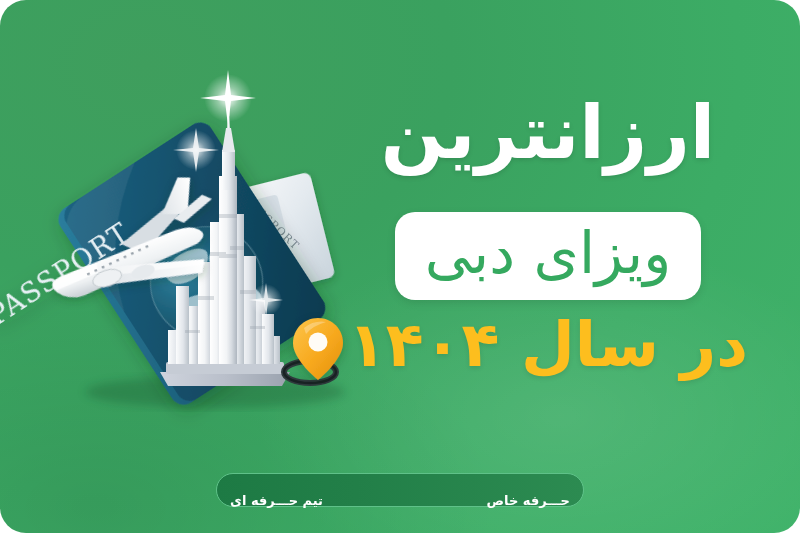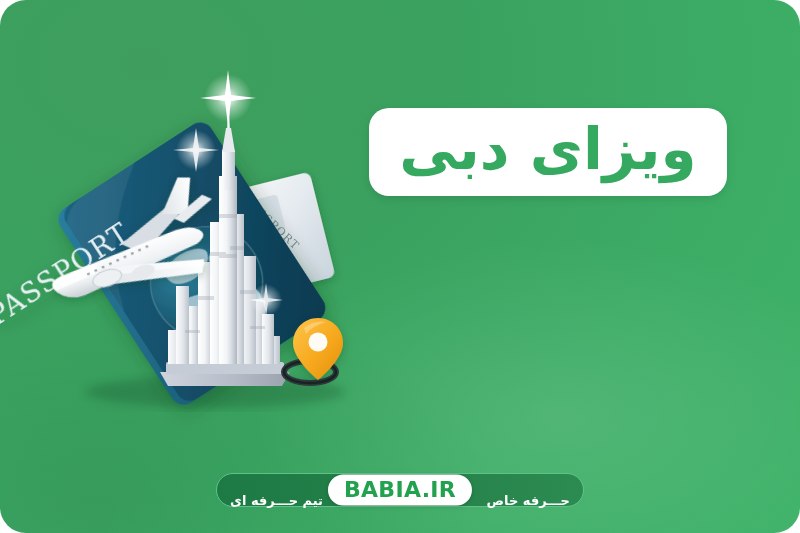--- a/index.html
+++ b/index.html
@@ -40,27 +40,28 @@
     letter-spacing:-1px;
     text-shadow:0 2px 5px rgba(0,0,0,.12);
     margin:0;
     white-space:nowrap;
   }
   .pill-wrap{margin-top:12px;}
   .pill{
     display:inline-block;
     background:#ffffff;
     color:#35a95f;
-    font-weight:bold;
+    font-weight:normal;
     font-size:58px;
     line-height:1;
     padding:12px 30px 18px;
     border-radius:20px;
     box-shadow:0 3px 8px rgba(0,0,0,.10);
     white-space:nowrap;
+    margin-top:31px;
   }
   .sub{
     margin-top:14px;
     font-weight:bold;
     font-size:62px;
     line-height:1;
     color:#fdbe1e;
     text-shadow:0 2px 5px rgba(0,0,0,.10);
     white-space:nowrap;
   }
@@ -293,25 +294,24 @@
       <ellipse cx="310" cy="372" rx="26" ry="11" fill="none" stroke="#2f3a3d" stroke-width="6"></ellipse>
       <ellipse cx="310" cy="372" rx="26" ry="11" fill="none" stroke="#10181a" stroke-width="2.5" opacity=".7"></ellipse>
 
       <path d="M318 318 c14 0 25 11 25 25 c0 17 -25 37 -25 37 c0 0 -25 -20 -25 -37 c0 -14 11 -25 25 -25 z" fill="url(#pinGrad)" filter="url(#tinyShadow)"></path>
       <circle cx="318" cy="342" r="9.5" fill="#ffffff" opacity=".96"></circle>
       <path d="M304 328 q10 -8 22 -6 q-14 4 -20 12 z" fill="#ffffff" opacity=".28"></path>
     </g>
   </svg>
 
   <div class="copy">
+    <div class="headline">ارزانترین</div>
     <div class="pill-wrap">
       <span class="pill">ویزای دبی</span>
     </div>
+    <div class="sub">در سال ۱۴۰۴</div>
   </div>
 
   <div class="footbar">
     <span class="ft">حـــرفه خاص</span>
     <span class="ft">تیم حـــرفه ای</span>
-    <span class="brandpill">
-      <span>BABIA.IR</span>
-    </span>
   </div>
 </div>
 
 </body></html>

